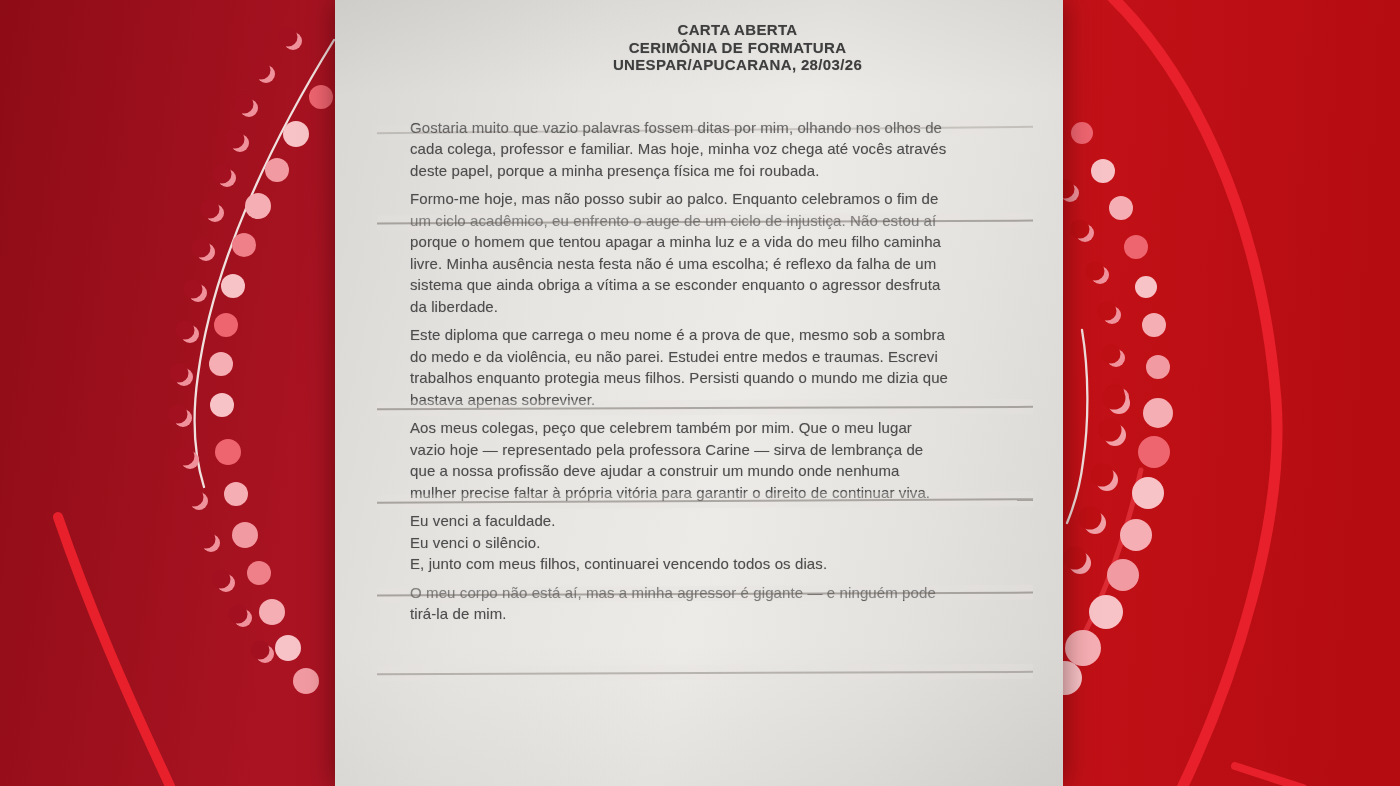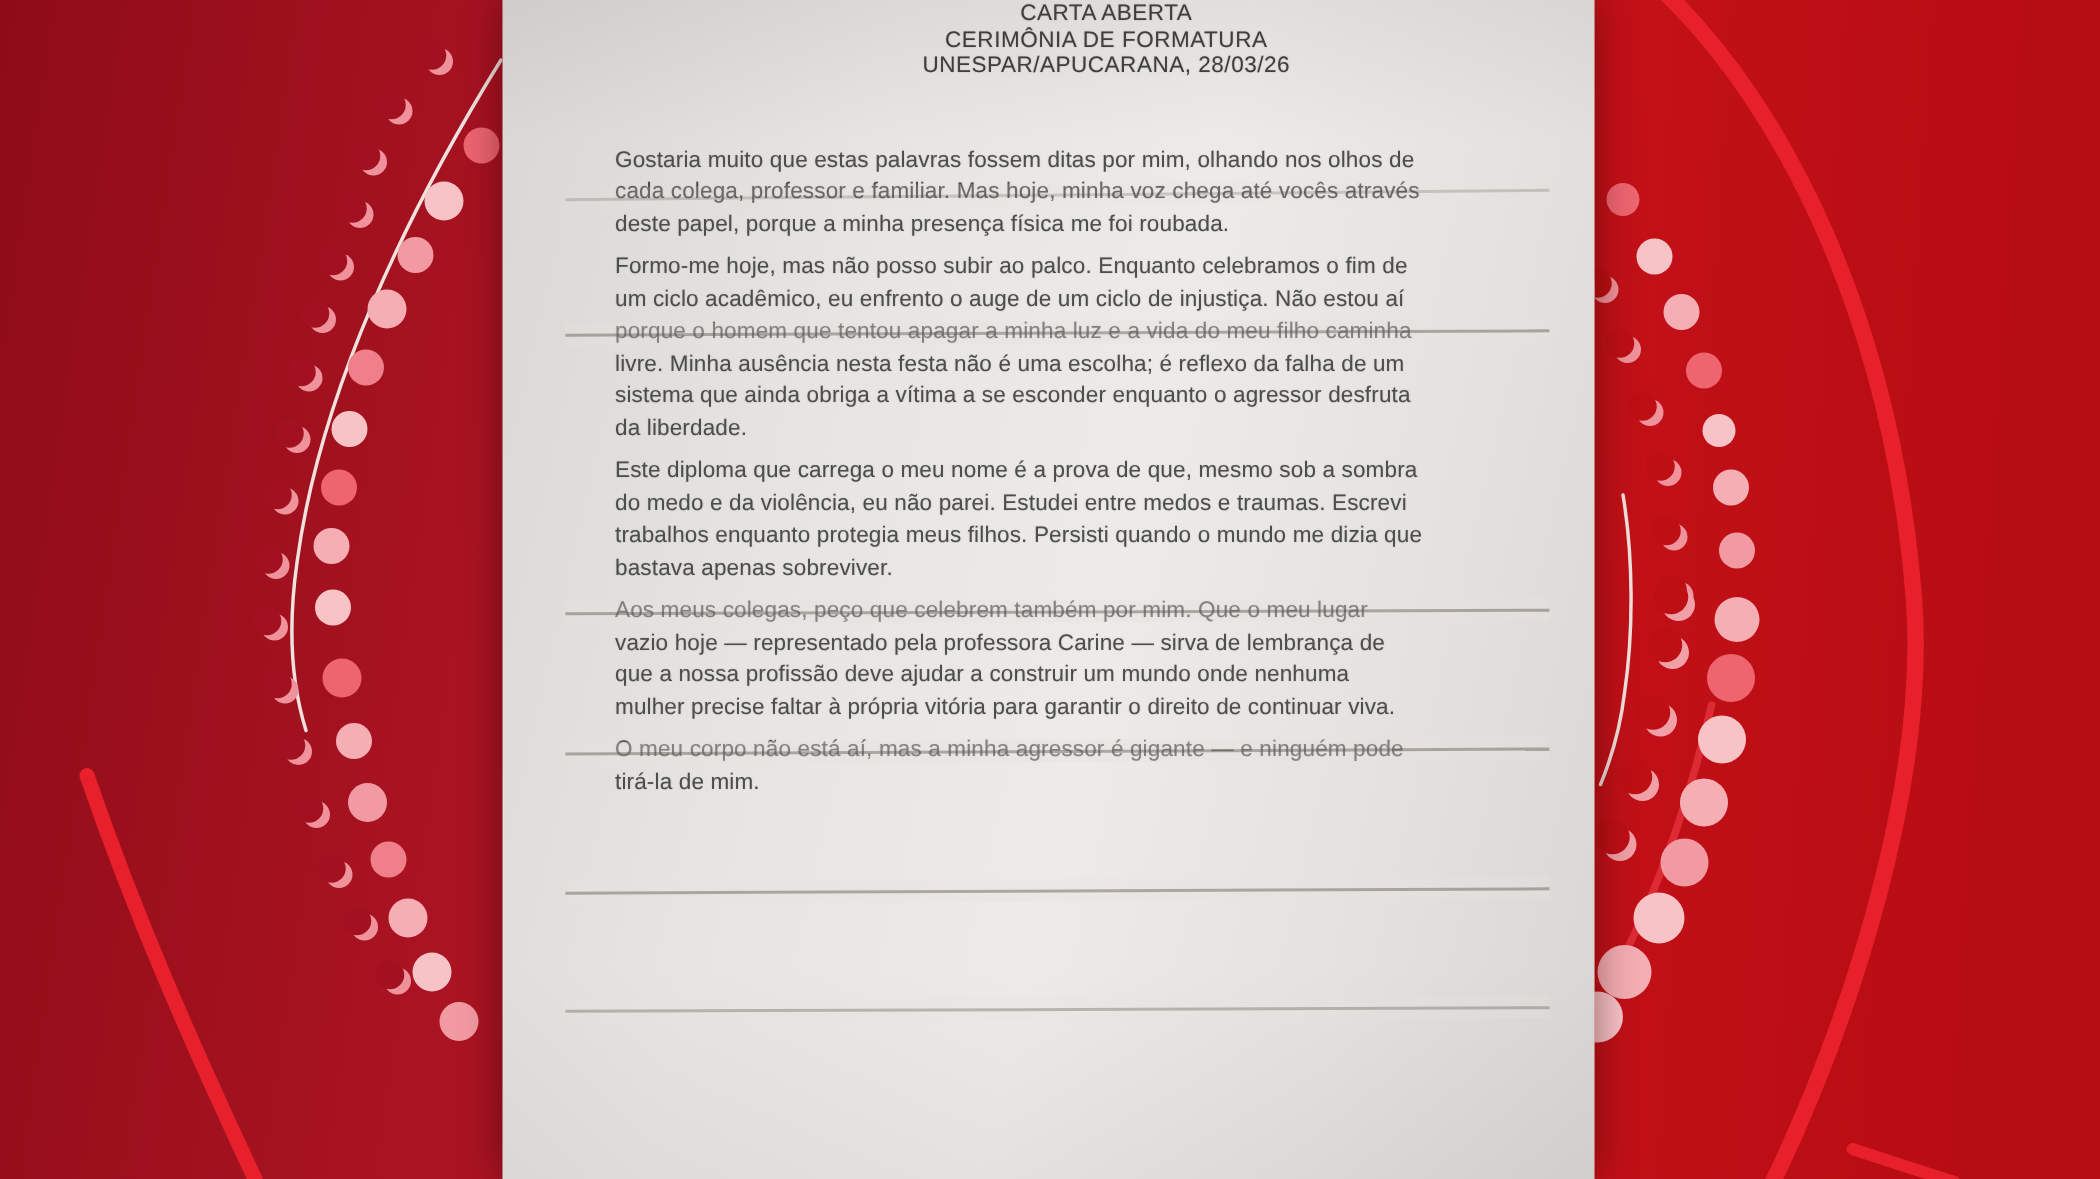--- a/index.html
+++ b/index.html
@@ -22,21 +22,21 @@
     background:linear-gradient(103deg,#d9d7d4 0%,#e7e5e2 30%,#edebe8 55%,#e4e2df 78%,#d8d6d3 100%);
     box-shadow:0 0 26px rgba(40,0,4,.5);
   }
   .paper::before{ 
     content:"";position:absolute;inset:0;
     background:linear-gradient(180deg,rgba(120,115,110,.10) 0%,rgba(255,255,255,0) 12%,rgba(255,255,255,0) 82%,rgba(120,115,110,.08) 100%);
     pointer-events:none;
   }
   .letter{position:absolute;left:75px;top:0;width:655px;color:#4d4d4d;}
   .letter-title{
-    text-align:center;font-weight:normal;color:#3e3e3e;
+    margin-top:21px;text-align:center;font-weight:bold;color:#3e3e3e;
     font-size:15px;line-height:17.5px;letter-spacing:.35px;
     text-shadow:0 0 1px rgba(62,62,62,.35);
   }
   .letter-body{margin-top:43px;font-size:15px;line-height:21.5px;letter-spacing:.1px;
     text-shadow:0 0 1px rgba(77,77,77,.3);}
   .letter-body p{margin:0 0 7px 0;white-space:pre-line;}
   
   .crease{position:absolute;left:42px;right:30px;height:15px;
     background:rgba(229,227,223,.35);pointer-events:none;}
   .crease::after{content:"";position:absolute;left:0;right:0;top:7px;height:1.6px;
@@ -157,37 +157,40 @@
   </svg>
 
   <div class="paper">
     <div class="letter">
       <div class="letter-title">
         <div>CARTA ABERTA</div>
         <div>CERIMÔNIA DE FORMATURA</div>
         <div>UNESPAR/APUCARANA, 28/03/26</div>
       </div>
       <div class="letter-body">
-        <p>Gostaria muito que estas palavras fossem ditas por mim, olhando nos olhos de
+        <p>Gostaria muito que vazio palavras fossem ditas por mim, olhando nos olhos de
 cada colega, professor e familiar. Mas hoje, minha voz chega até vocês através
 deste papel, porque a minha presença física me foi roubada.</p>
         <p>Formo-me hoje, mas não posso subir ao palco. Enquanto celebramos o fim de
 um ciclo acadêmico, eu enfrento o auge de um ciclo de injustiça. Não estou aí
 porque o homem que tentou apagar a minha luz e a vida do meu filho caminha
 livre. Minha ausência nesta festa não é uma escolha; é reflexo da falha de um
 sistema que ainda obriga a vítima a se esconder enquanto o agressor desfruta
 da liberdade.</p>
         <p>Este diploma que carrega o meu nome é a prova de que, mesmo sob a sombra
 do medo e da violência, eu não parei. Estudei entre medos e traumas. Escrevi
 trabalhos enquanto protegia meus filhos. Persisti quando o mundo me dizia que
 bastava apenas sobreviver.</p>
         <p>Aos meus colegas, peço que celebrem também por mim. Que o meu lugar
 vazio hoje — representado pela professora Carine — sirva de lembrança de
 que a nossa profissão deve ajudar a construir um mundo onde nenhuma
 mulher precise faltar à própria vitória para garantir o direito de continuar viva.</p>
+        <p>Eu venci a faculdade.
+Eu venci o silêncio.
+E, junto com meus filhos, continuarei vencendo todos os dias.</p>
         <p>O meu corpo não está aí, mas a minha agressor é gigante — e ninguém pode
 tirá-la de mim.</p>
       </div>
     </div>
     <div class="crease cr-1"></div>
     <div class="crease cr-2"></div>
     <div class="crease cr-3"></div>
     <div class="crease cr-4"></div>
     <div class="crease cr-5"></div>
     <div class="crease cr-6"></div>

